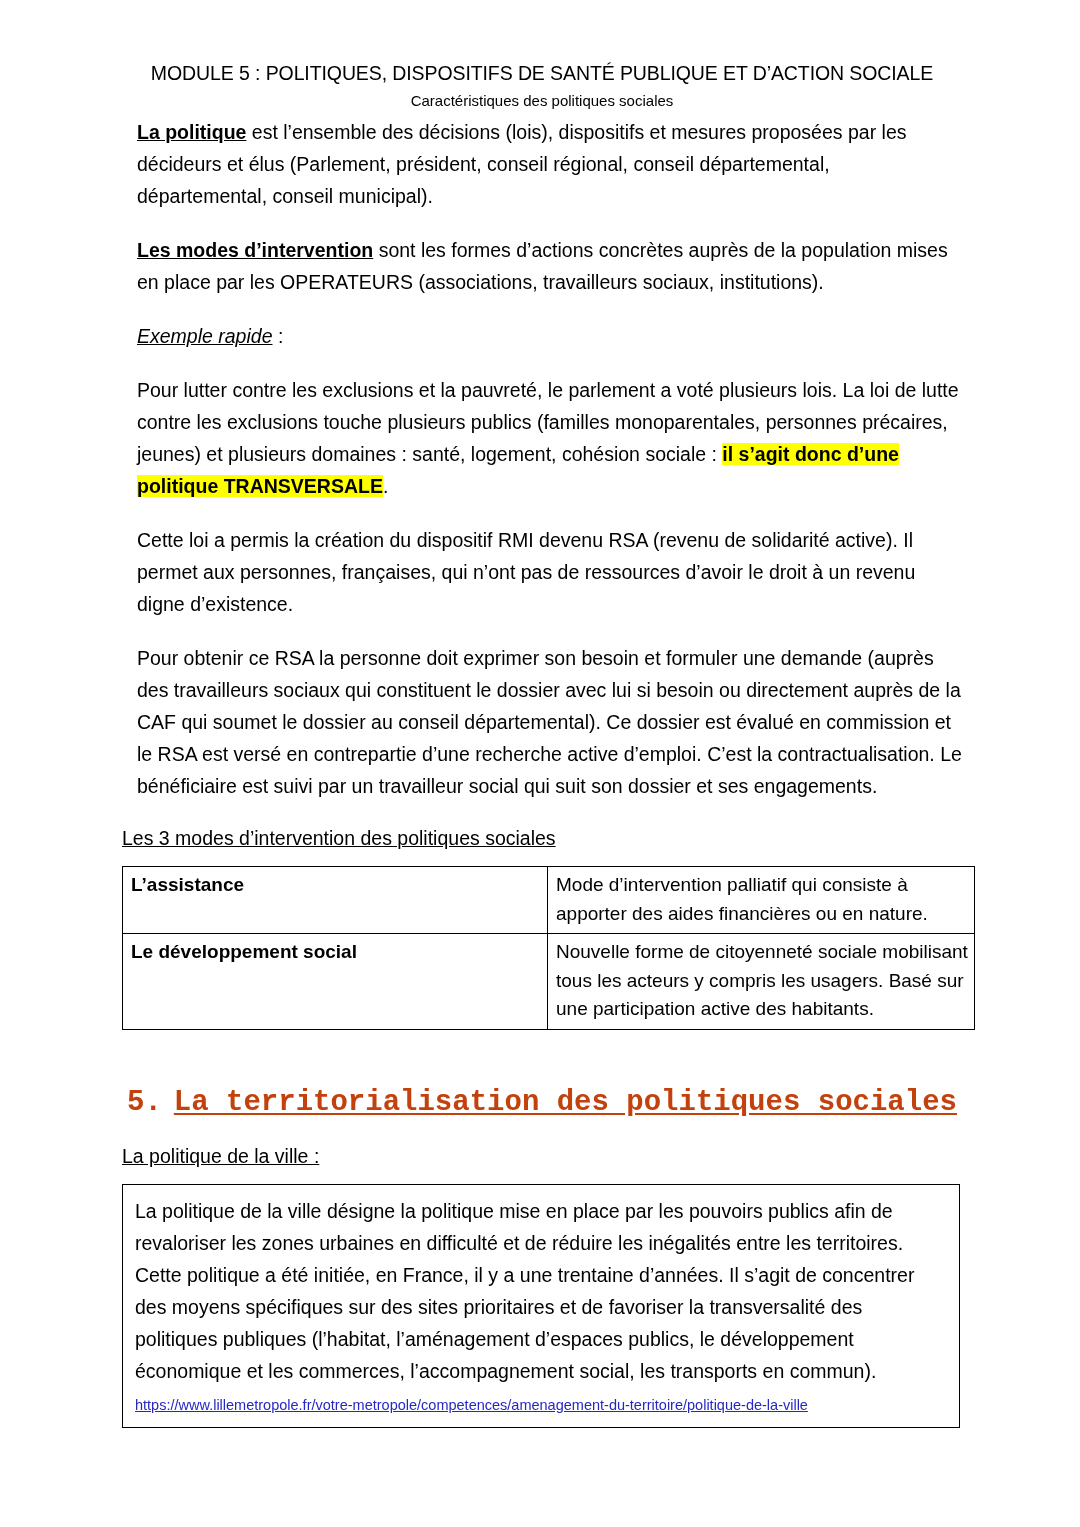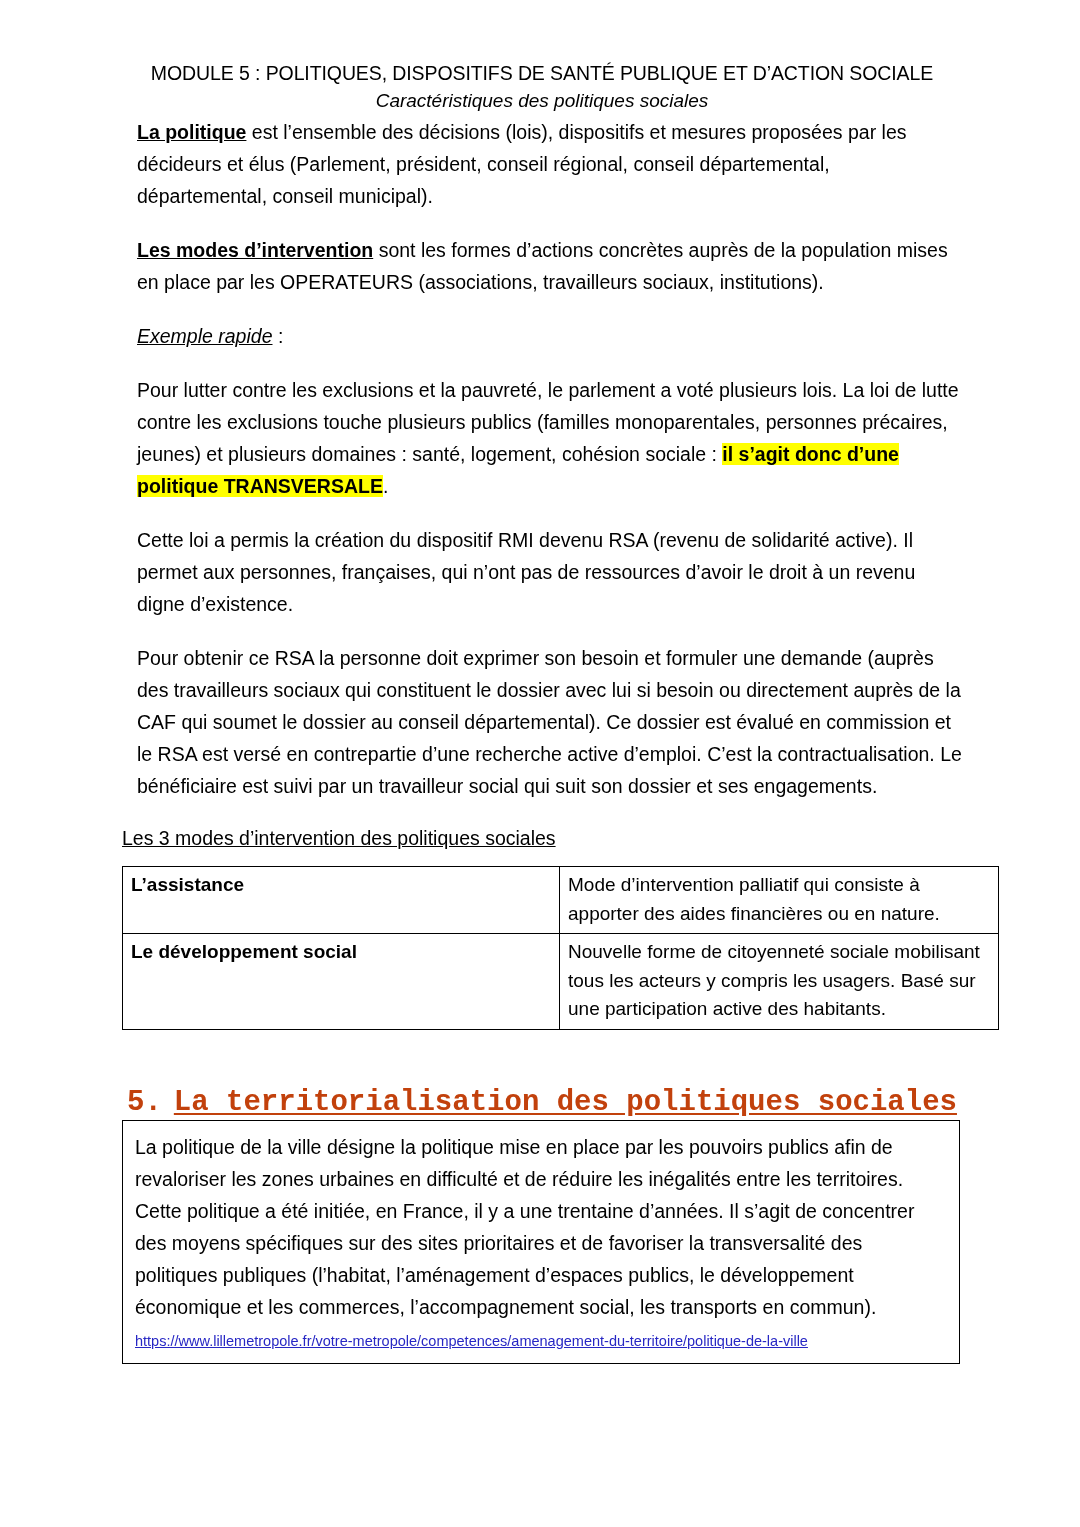--- a/index.html
+++ b/index.html
@@ -35,25 +35,24 @@
     text-align: center;
     font-size: 19.5px;
     line-height: 27px;
     font-weight: normal;
     letter-spacing: -0.1px;
     margin: 0;
     padding: 0 14px;
   }
   .doc-subtitle {
     text-align: center;
-    font-size: 19px;
+    font-size: 15px;
     line-height: 27px;
     font-weight: normal;
     margin: 0 0 2px 0;
-    font-style: italic;
   }
 
   
   p.body {
     font-size: 19.5px;
     line-height: 32px;
     margin: 0 0 22px 15px;
     text-align: left;
   }
 
@@ -85,21 +84,21 @@
     border-collapse: collapse;
     width: 836px;
     margin: 0;
     table-layout: fixed;
   }
   table.modes td {
     border: 1.6px solid #000000;
     vertical-align: top;
     font-size: 19px;
     line-height: 28.5px;
-    padding: 4px 12px 5px 8px;
+    padding: 4px 0 5px 8px;
   }
   table.modes td.c1 {
     width: 416px;
     font-weight: bold;
   }
   table.modes td.c2 {
     width: 418px;
     font-weight: normal;
   }
 
@@ -179,17 +178,20 @@
           <td class="c1">Le développement social</td>
           <td class="c2">Nouvelle forme de citoyenneté sociale mobilisant tous les acteurs y compris les usagers. Basé sur une participation active des habitants.</td>
         </tr>
       </tbody>
     </table>
 
     <div class="red-heading-wrap">
       <span class="red-heading"><span class="num">5.</span><span class="ttl">La territorialisation des politiques sociales</span></span>
     </div>
 
+    <div style="margin-top:22px">
+      <span class="sec-heading">La politique de la ville :</span>
+    </div>
 
     <div class="info-box"><span>La politique de la ville désigne la politique mise en place par les pouvoirs publics afin de revaloriser les zones urbaines en difficulté et de réduire les inégalités entre les territoires. Cette politique a été initiée, en France, il y a une trentaine d’années. Il s’agit de concentrer des moyens spécifiques sur des sites prioritaires et de favoriser la transversalité des politiques publiques (l’habitat, l’aménagement d’espaces publics, le développement économique et les commerces, l’accompagnement social, les transports en commun). </span><span class="url-lead"></span><a class="link" href="#">https://www.lillemetropole.fr/votre-metropole/competences/amenagement-du-territoire/politique-de-la-ville</a></div>
 
   </div>
 </div>
 
 </body></html>

